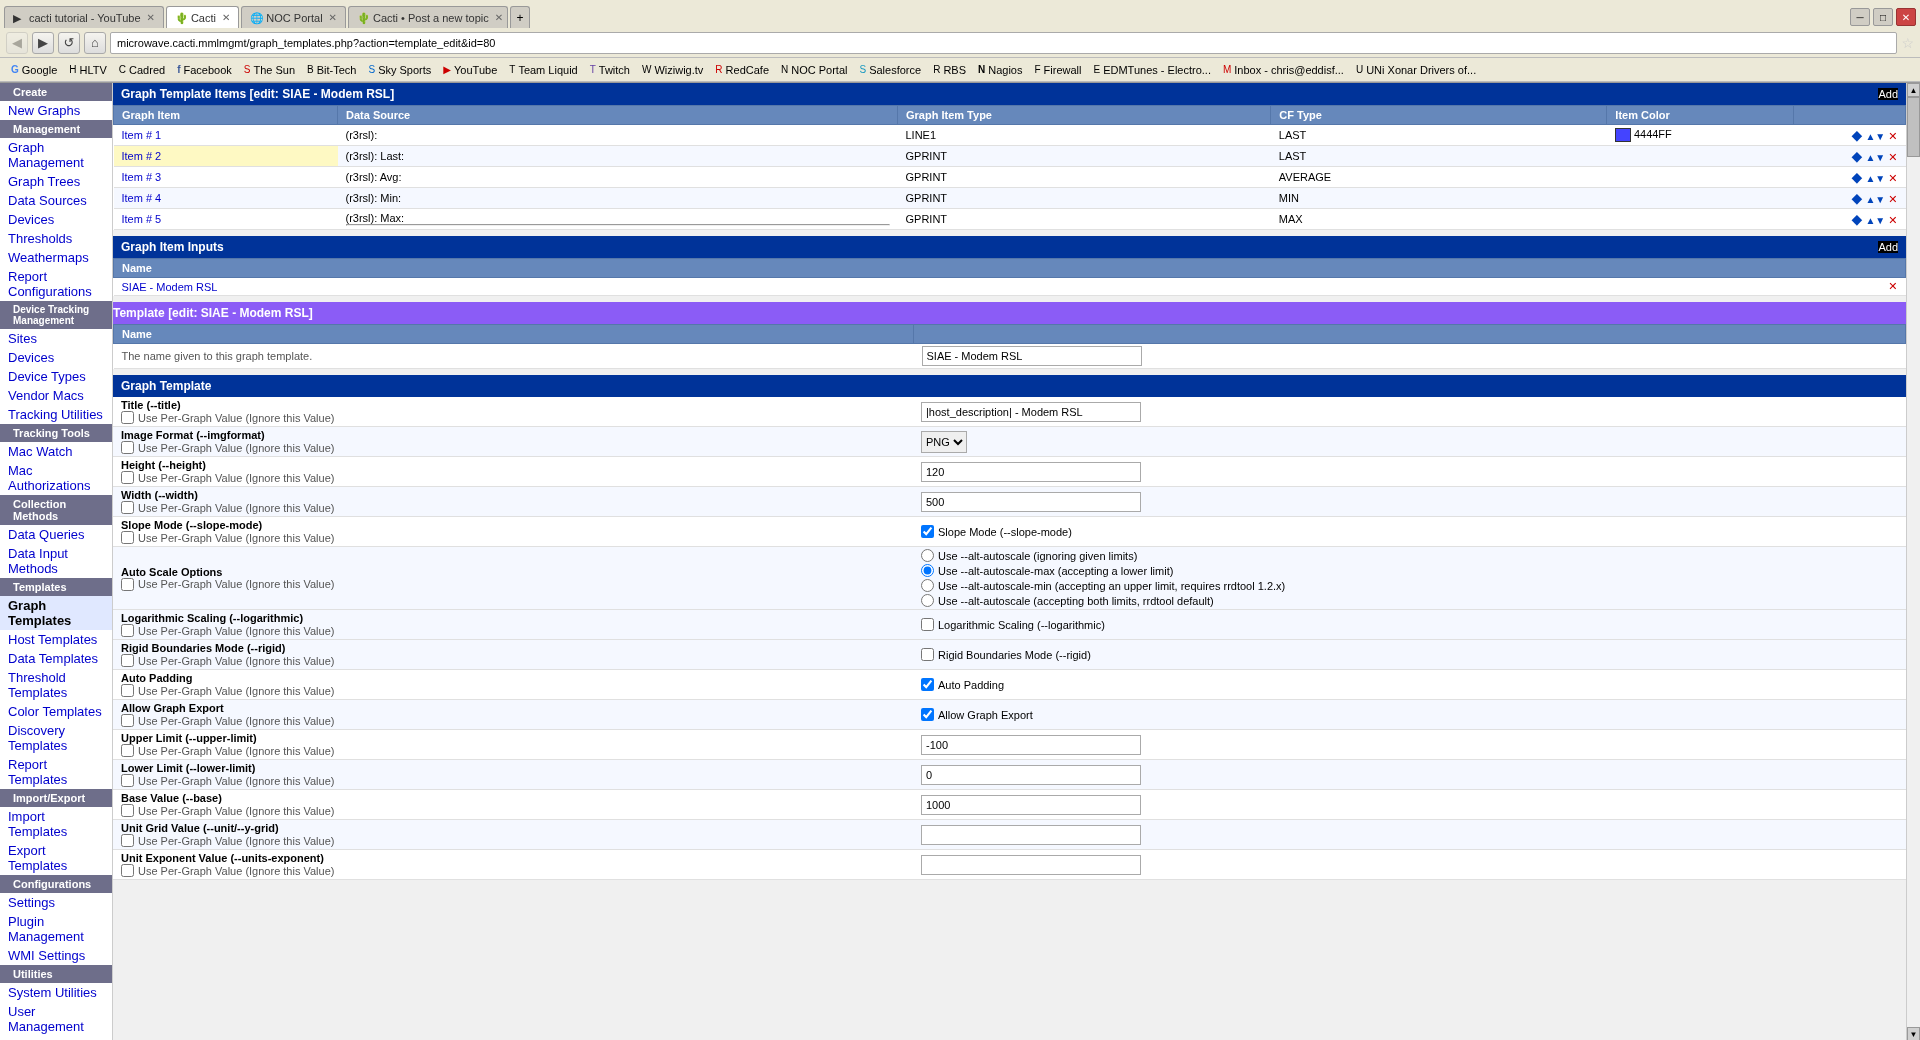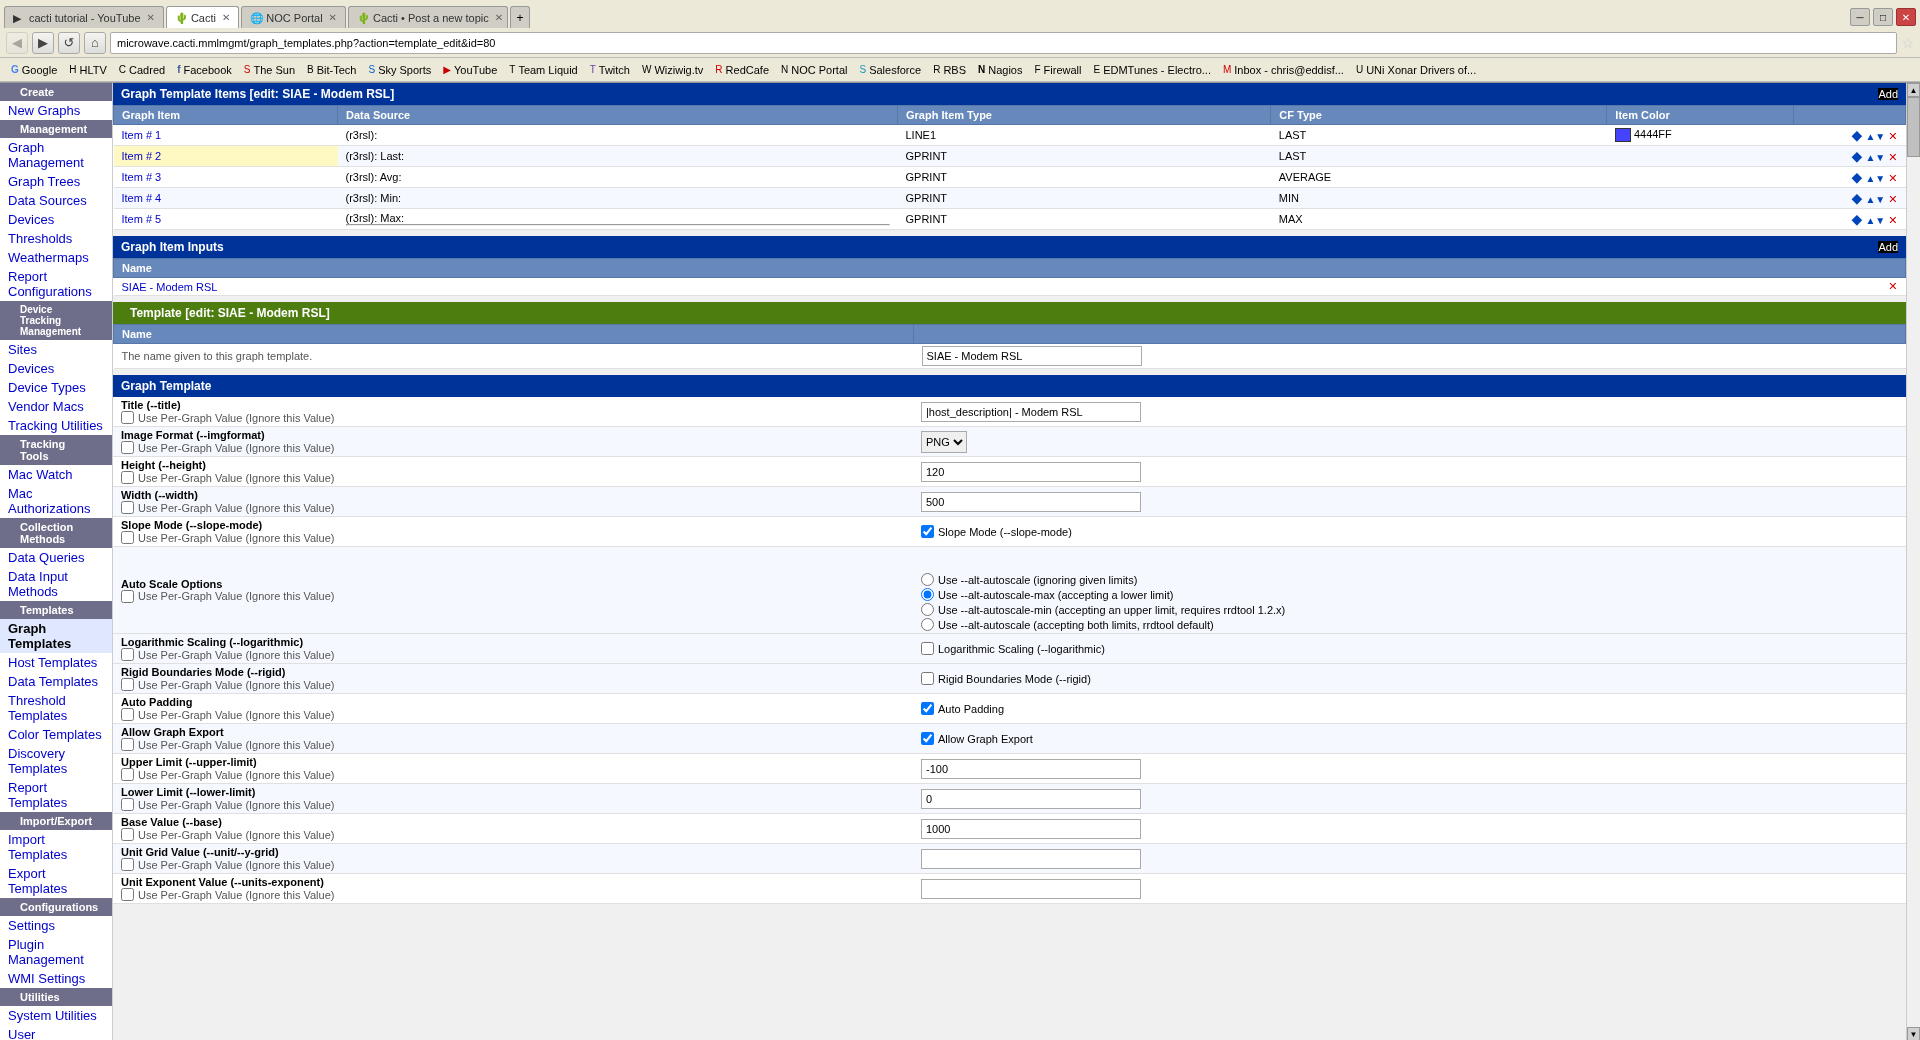--- a/index.html
+++ b/index.html
@@ -21,49 +21,49 @@
 
     .bookmarks-bar { display: flex; align-items: center; padding: 2px 6px; background: #ece9d8; border-bottom: 1px solid #bbb; height: 24px; gap: 2px; overflow: hidden; }
     .bookmark { display: flex; align-items: center; padding: 1px 5px; font-size: 11px; cursor: pointer; border-radius: 2px; white-space: nowrap; color: #000; }
     .bk-icon { margin-right: 3px; font-size: 10px; }
 
     
     .main-container { display: flex; height: calc(1040px - 28px - 30px - 24px); }
 
     
     .sidebar { width: 113px; background: #fff; border-right: 1px solid #ccc; overflow-y: auto; flex-shrink: 0; }
-    .sidebar-section-header { background: #6e6e8a; color: #fff; padding: 3px 20px; font-size: 11px; font-weight: bold; cursor: pointer; }
+    .sidebar-section-header { background: #6e6e8a; color: #fff; padding: 3px 13px; font-size: 11px; font-weight: bold; cursor: pointer; }
     .sidebar-item { padding: 2px 5px 2px 8px; font-size: 13px; cursor: pointer; color: #0000cc; border-bottom: none; }
     .sidebar-item.active { font-weight: bold; color: #000; }
     .sidebar-logo { text-align: center; padding: 10px; }
 
     
     .content { flex: 1; overflow-y: auto; background: #f0f0f0; padding: 0; }
 
     
     .section-header { background: #003399; color: #fff; padding: 4px 8px; font-size: 12px; font-weight: bold; display: flex; justify-content: space-between; align-items: center; }
     .section-header .add-btn { color: #fff; text-decoration: none; font-size: 11px; cursor: pointer; background: #000000; border: none; }
 
     .data-table { width: 100%; border-collapse: collapse; background: #fff; }
     .data-table th { background: #6688bb; color: #fff; padding: 3px 8px; text-align: left; font-size: 11px; border: 1px solid #5577aa; }
     .data-table td { padding: 2px 8px; border-bottom: 1px solid #e0e0e0; font-size: 11px; vertical-align: middle; }
     .data-table tr:nth-child(even) td { background: #f5f8ff; }
     .data-table tr:nth-child(odd) td { background: #fff; }
     .item-link { color: #0000cc; text-decoration: none; cursor: pointer; }
     .delete-icon { color: #cc0000; }
 
     
-    .template-edit-header { background: #4d7c0f; color: #fff; padding: 4px 17px; font-size: 12px; font-weight: bold; }
+    .template-edit-header { background: #8b5cf6; color: #fff; padding: 4px 0; font-size: 12px; font-weight: bold; }
     .gt-label { font-size: 11px; font-weight: bold; }
     .gt-sublabel { font-size: 11px; color: #555; display: flex; align-items: center; gap: 4px; }
     .checkbox-small { width: 13px; height: 13px; cursor: pointer; }
     .text-input-sm { height: 20px; border: 1px solid #aaa; padding: 1px 4px; font-size: 11px; width: 220px; }
     .select-sm { height: 22px; border: 1px solid #aaa; font-size: 11px; }
     .radio-label { display: flex; align-items: center; gap: 4px; font-size: 11px; }
-    .radio-group { display: flex; flex-direction: column; gap: 2px; margin-top: 24px; }
+    .radio-group { display: flex; flex-direction: column; gap: 2px; }
 
     
     ::-webkit-scrollbar { width: 14px; }
     ::-webkit-scrollbar-track { background: #f0f0f0; }
     ::-webkit-scrollbar-thumb { background: #c0c0c0; border: 1px solid #999; }
 
     .col-graph-item { width: 120px; }
     .col-data-source { width: 300px; }
     .col-graph-item-type { width: 200px; }
     .col-cf-type { width: 180px; }

